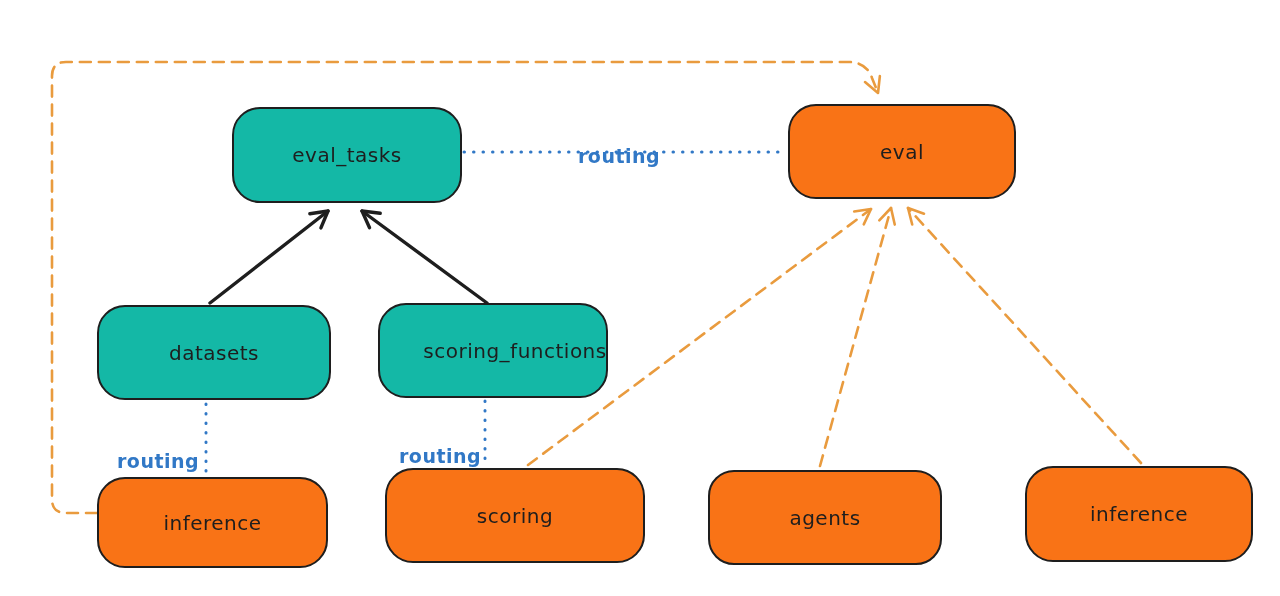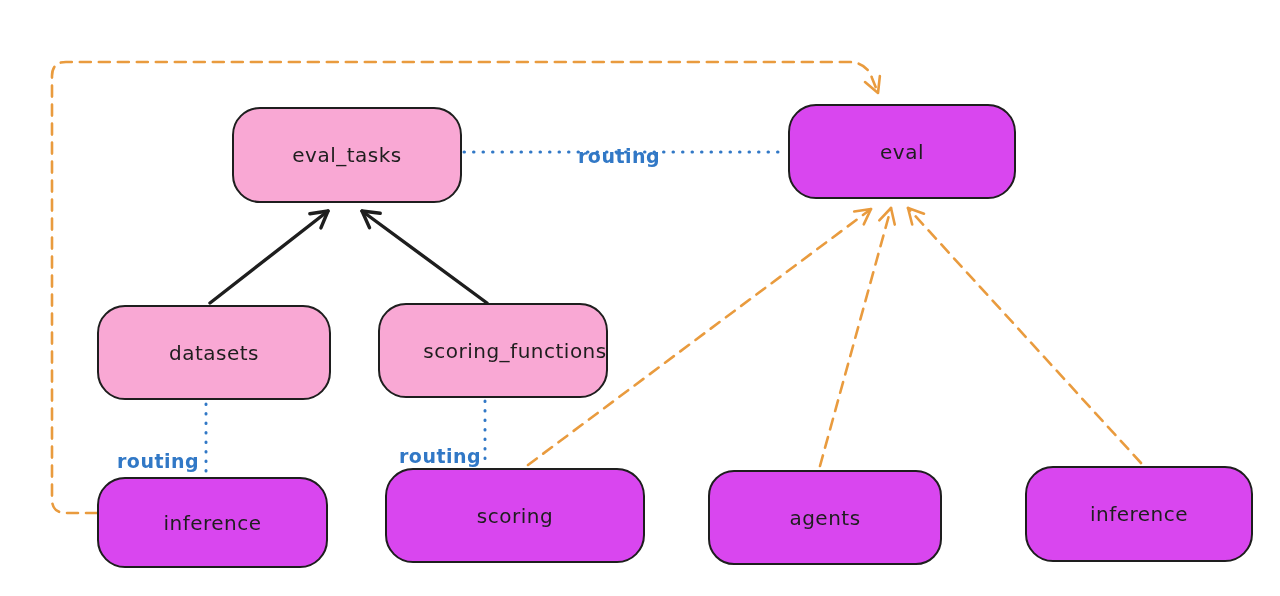--- a/index.html
+++ b/index.html
@@ -17,22 +17,22 @@
   .node {
     position:absolute;
     display:flex; align-items:center; justify-content:center;
     border:2.6px solid #1e1e1e;
     border-radius:28px;
     font-size:20px;
     color:#1e1e1e;
     letter-spacing:0.5px;
     box-sizing:border-box;
   }
-  .node.blue  { background:#f9a8d4; }
-  .node.green { background:#d946ef; }
+  .node.blue  { background:#14b8a6; }
+  .node.green { background:#f97316; }
   .edge-label {
     position:absolute;
     color:#3178c6;
     font-size:19px;
     font-weight:600;
     letter-spacing:0.5px;
     margin-top:28px;
   }
 </style>
 </head>

